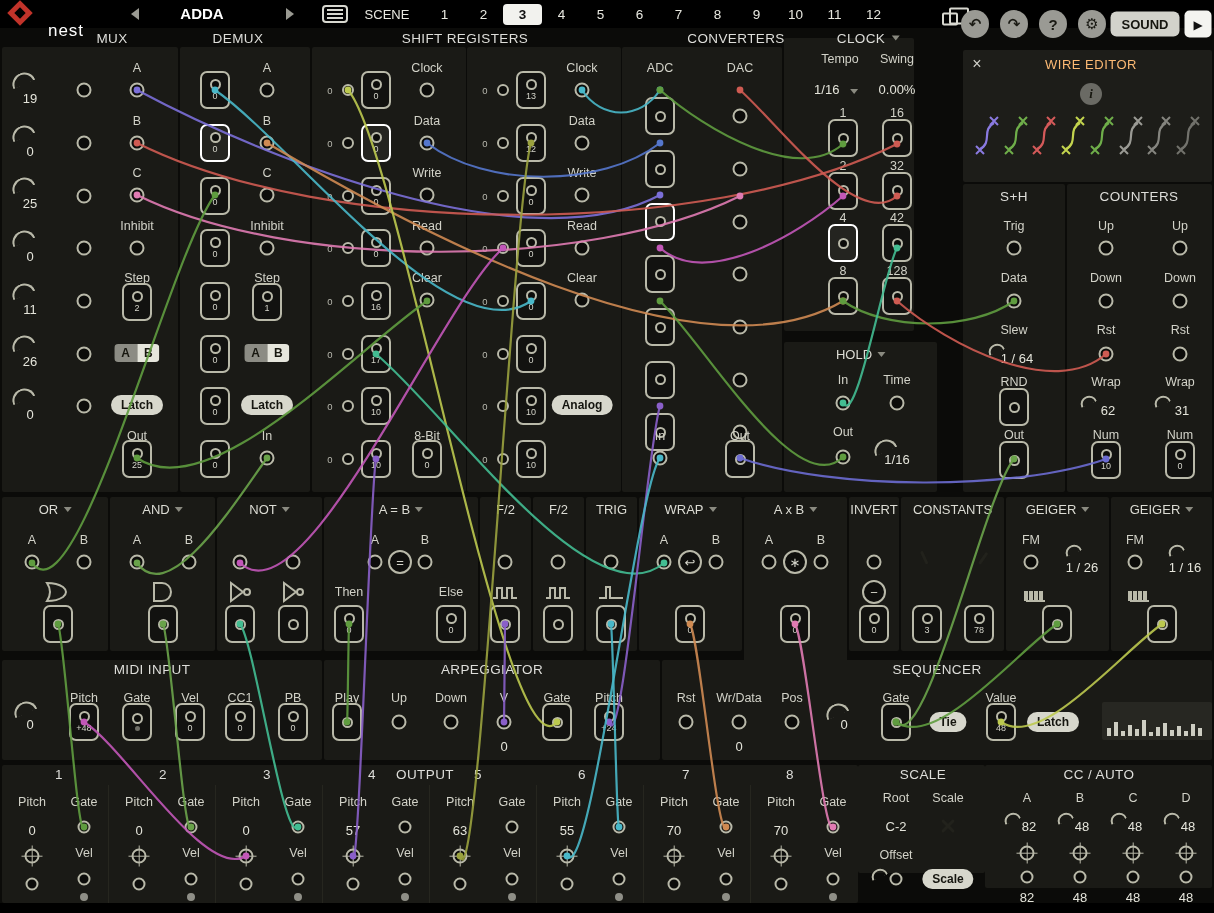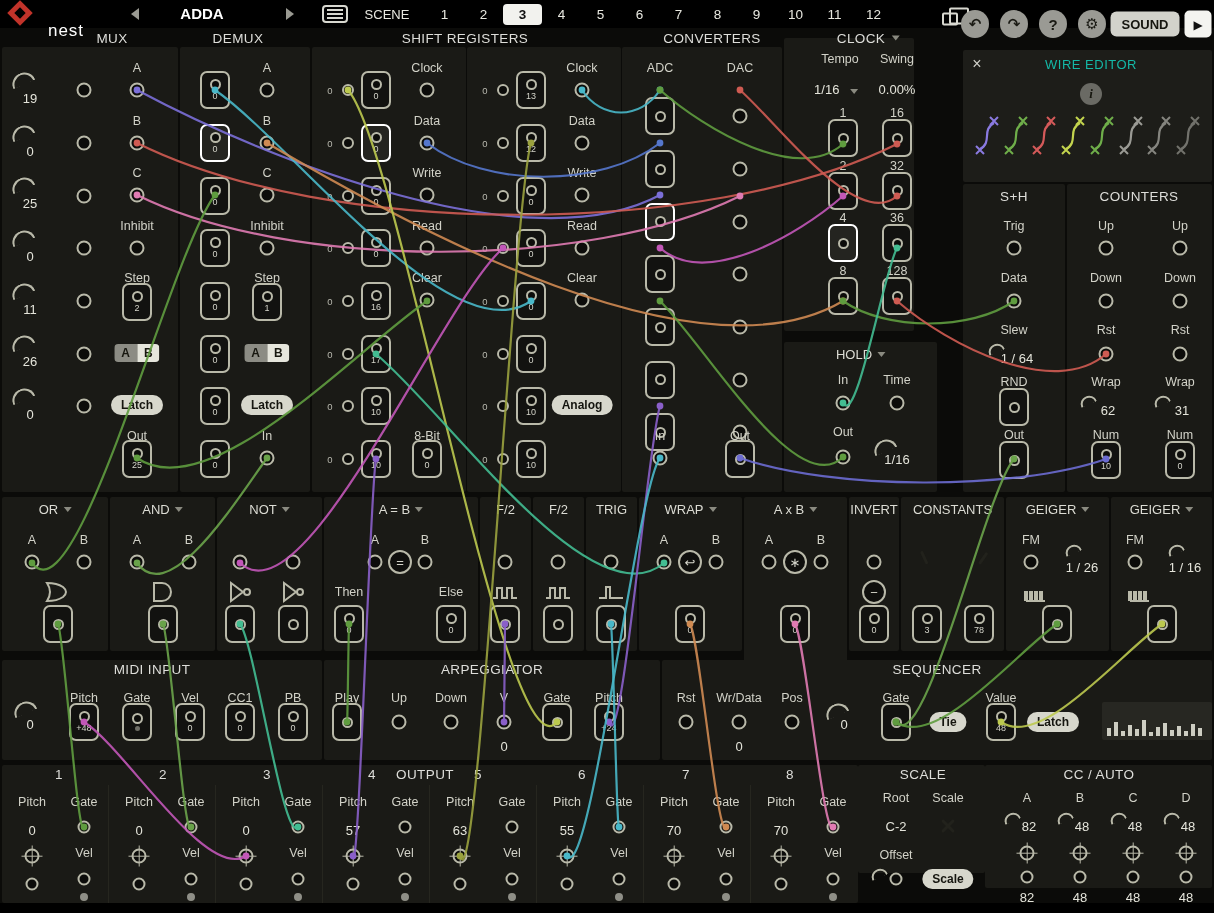--- a/index.html
+++ b/index.html
@@ -80,21 +80,21 @@
   .dot{width:8px;height:8px;border-radius:50%;background:#8f8f87;display:block}
   .led{width:5px;height:5px;border-radius:50%;background:#6e6e66}
   .chan{position:relative;width:107px;height:118px;border-right:1px solid #26261f;flex:0 0 auto}
   .chan:last-child{border-right:none}
   .ccol{position:relative;width:53px;height:112px;flex:0 0 auto}
   .bars{position:absolute;display:flex;align-items:flex-end;gap:3px;background:#272722;padding:4px 5px;border-radius:2px;height:38px;width:110px}
   .bar{width:4px;background:#cdcdc2;flex:0 0 auto}
   .wicons{position:absolute;left:12px;right:12px;top:64px;display:flex;justify-content:space-between}
   .wicon{display:block}
   .weclose{font-size:16px;color:#cfcfc8}
-  .wetitle{font-size:13px;color:#14b8a6;letter-spacing:.5px}
+  .wetitle{font-size:13px;color:#fdba74;letter-spacing:.5px}
   .info{width:22px;height:22px;border-radius:50%;background:#6a6a64;color:#16160f;display:flex;align-items:center;
         justify-content:center;font-size:13px;font-weight:bold;font-family:"Liberation Serif","DejaVu Serif",serif;font-style:italic}
   .botbar{position:absolute;left:0;top:903px;width:1214px;height:10px;background:#000}
   #wires{position:absolute;left:0;top:0;z-index:50;pointer-events:none}
 </style>
 </head>
 <body>
 
 <div class="root">
 
@@ -126,21 +126,21 @@
   <span class="cbtn" style="left:975px;top:24px">↶</span>
   <span class="cbtn" style="left:1014px;top:24px">↷</span>
   <span class="cbtn" style="left:1053px;top:24px">?</span>
   <span class="cbtn" style="left:1092px;top:24px">⚙</span>
   <span class="soundbtn" style="left:1145px;top:24px">SOUND</span>
   <span class="playbtn" style="left:1198px;top:24px">▶</span>
 
   <span class="sect" style="left:112px;top:38px">MUX</span>
   <span class="sect" style="left:238px;top:38px">DEMUX</span>
   <span class="sect" style="left:465px;top:38px">SHIFT REGISTERS</span>
-  <span class="sect" style="left:712px;top:38px">CONVERTERS</span>
+  <span class="sect" style="left:736px;top:38px">CONVERTERS</span>
   <div class="sect" style="left:868px;top:38px">
     <span>CLOCK</span>
     <span class="caret"></span>
   </div>
 
   <div class="panel" style="left:2px;top:47px;width:176px;height:445px">
     <div class="rptcol" style="left:0;top:17px">
 
     <div class="slot" style="width:112px">
         <span class="arcx" style="left:8px;top:9px"></span>
@@ -541,21 +541,21 @@
         <span class="al lbl" style="left:113px;top:10px">32</span>
         <span class="al bport a" style="left:59px;top:35px">
             <span class="pc"></span>
           </span>
         <span class="al bport b" style="left:113px;top:35px">
             <span class="pc"></span>
           </span>
       </div>
         <div class="crow sela">
         <span class="al lbl" style="left:59px;top:10px">4</span>
-        <span class="al lbl" style="left:113px;top:10px">36</span>
+        <span class="al lbl" style="left:113px;top:10px">42</span>
         <span class="al bport a" style="left:59px;top:35px">
             <span class="pc"></span>
           </span>
         <span class="al bport b" style="left:113px;top:35px">
             <span class="pc"></span>
           </span>
       </div>
         <div class="crow">
         <span class="al lbl" style="left:59px;top:10px">8</span>
         <span class="al lbl" style="left:113px;top:10px">128</span>

